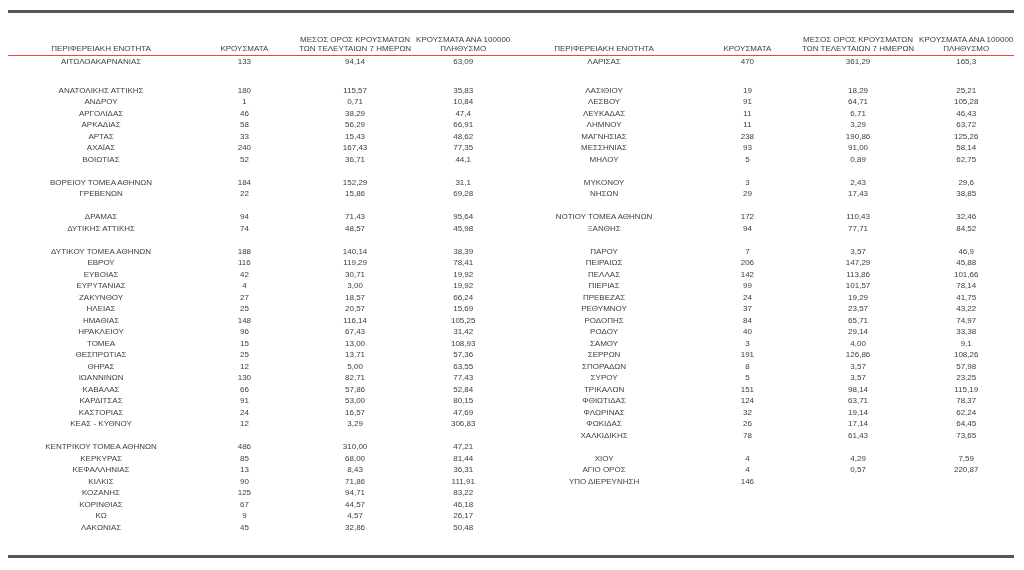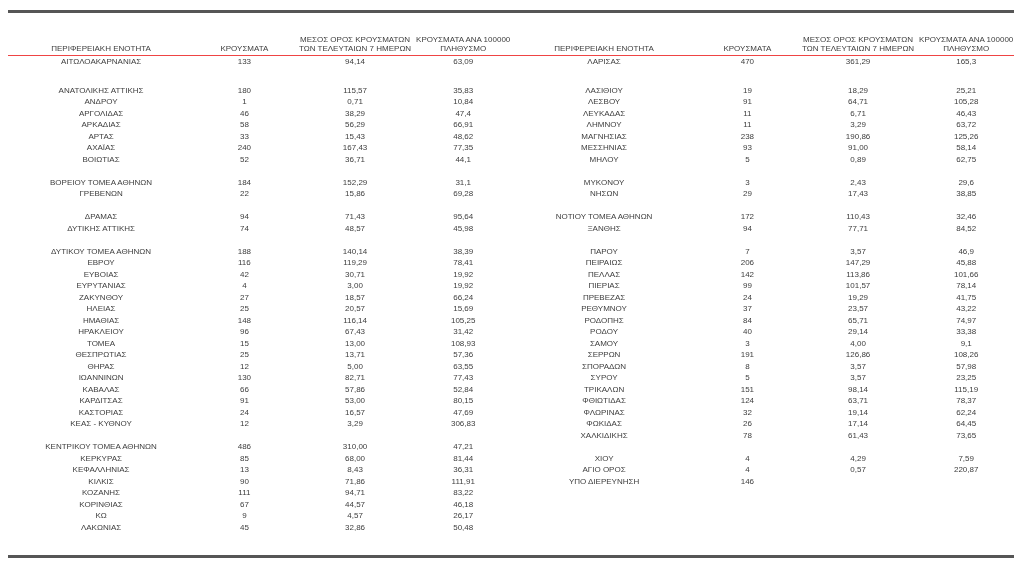--- a/index.html
+++ b/index.html
@@ -315,21 +315,21 @@
             <td>36,31</td>
           </tr>
           <tr>
             <td>ΚΙΛΚΙΣ</td>
             <td>90</td>
             <td>71,86</td>
             <td>111,91</td>
           </tr>
           <tr>
             <td>ΚΟΖΑΝΗΣ</td>
-            <td>111</td>
+            <td>125</td>
             <td>94,71</td>
             <td>83,22</td>
           </tr>
           <tr>
             <td>ΚΟΡΙΝΘΙΑΣ</td>
             <td>67</td>
             <td>44,57</td>
             <td>46,18</td>
           </tr>
           <tr>

